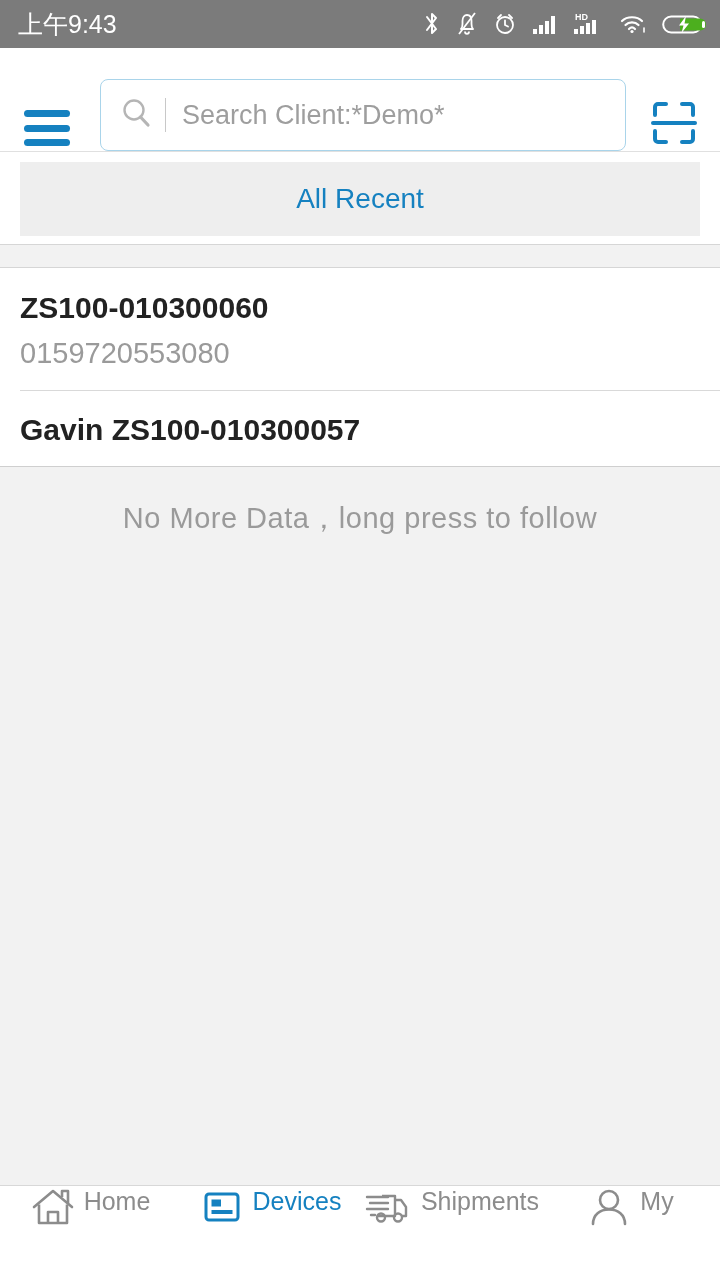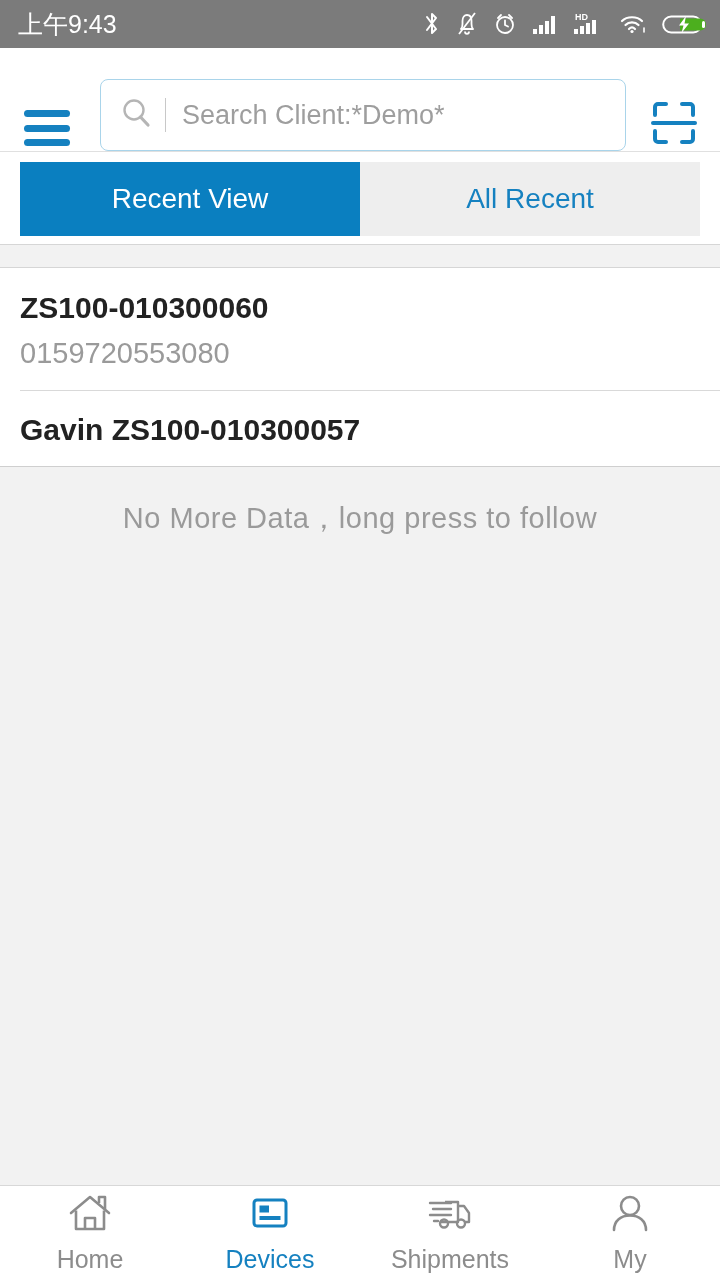--- a/index.html
+++ b/index.html
@@ -213,22 +213,21 @@
     flex: none;
     height: 95px;
     background: #ffffff;
     border-top: 1px solid #d8d8d8;
     display: flex;
     box-sizing: border-box;
   }
   .nav-item {
     flex: 1 1 25%;
     display: flex;
-    flex-direction: column;
-    align-items: center;
+    flex-direction: row;
     justify-content: center;
     gap: 8px;
     cursor: pointer;
     user-select: none;
   }
   .nav-icon { height: 44px; display: flex; align-items: center; justify-content: center; }
   .nav-label { font-size: 25px; color: #8c8c8c; line-height: 30px; }
   .nav-item.active .nav-label { color: #1581c0; }
 </style>
 </head>
@@ -329,23 +328,20 @@
         <path d="M33 6 L41 6 A3 3 0 0 1 44 9 L44 17" fill="none" stroke="#1581c0" stroke-width="4" stroke-linecap="round"></path>
         <path d="M6 33 L6 41 A3 3 0 0 0 9 44 L17 44" fill="none" stroke="#1581c0" stroke-width="4" stroke-linecap="round"></path>
         <path d="M33 44 L41 44 A3 3 0 0 0 44 41 L44 33" fill="none" stroke="#1581c0" stroke-width="4" stroke-linecap="round"></path>
         <line x1="4" y1="25" x2="46" y2="25" stroke="#1581c0" stroke-width="4" stroke-linecap="round"></line>
       </svg>
     </div>
 
   </div>
 
   <div class="tabs">
-    <div class="tab active">
-      <span>Recent View</span>
-    </div>
     <div class="tab inactive">
       <span>All Recent</span>
     </div>
   </div>
 
   <div class="list-sep"></div>
 
   <div class="list">
 
     <div class="list-item">

